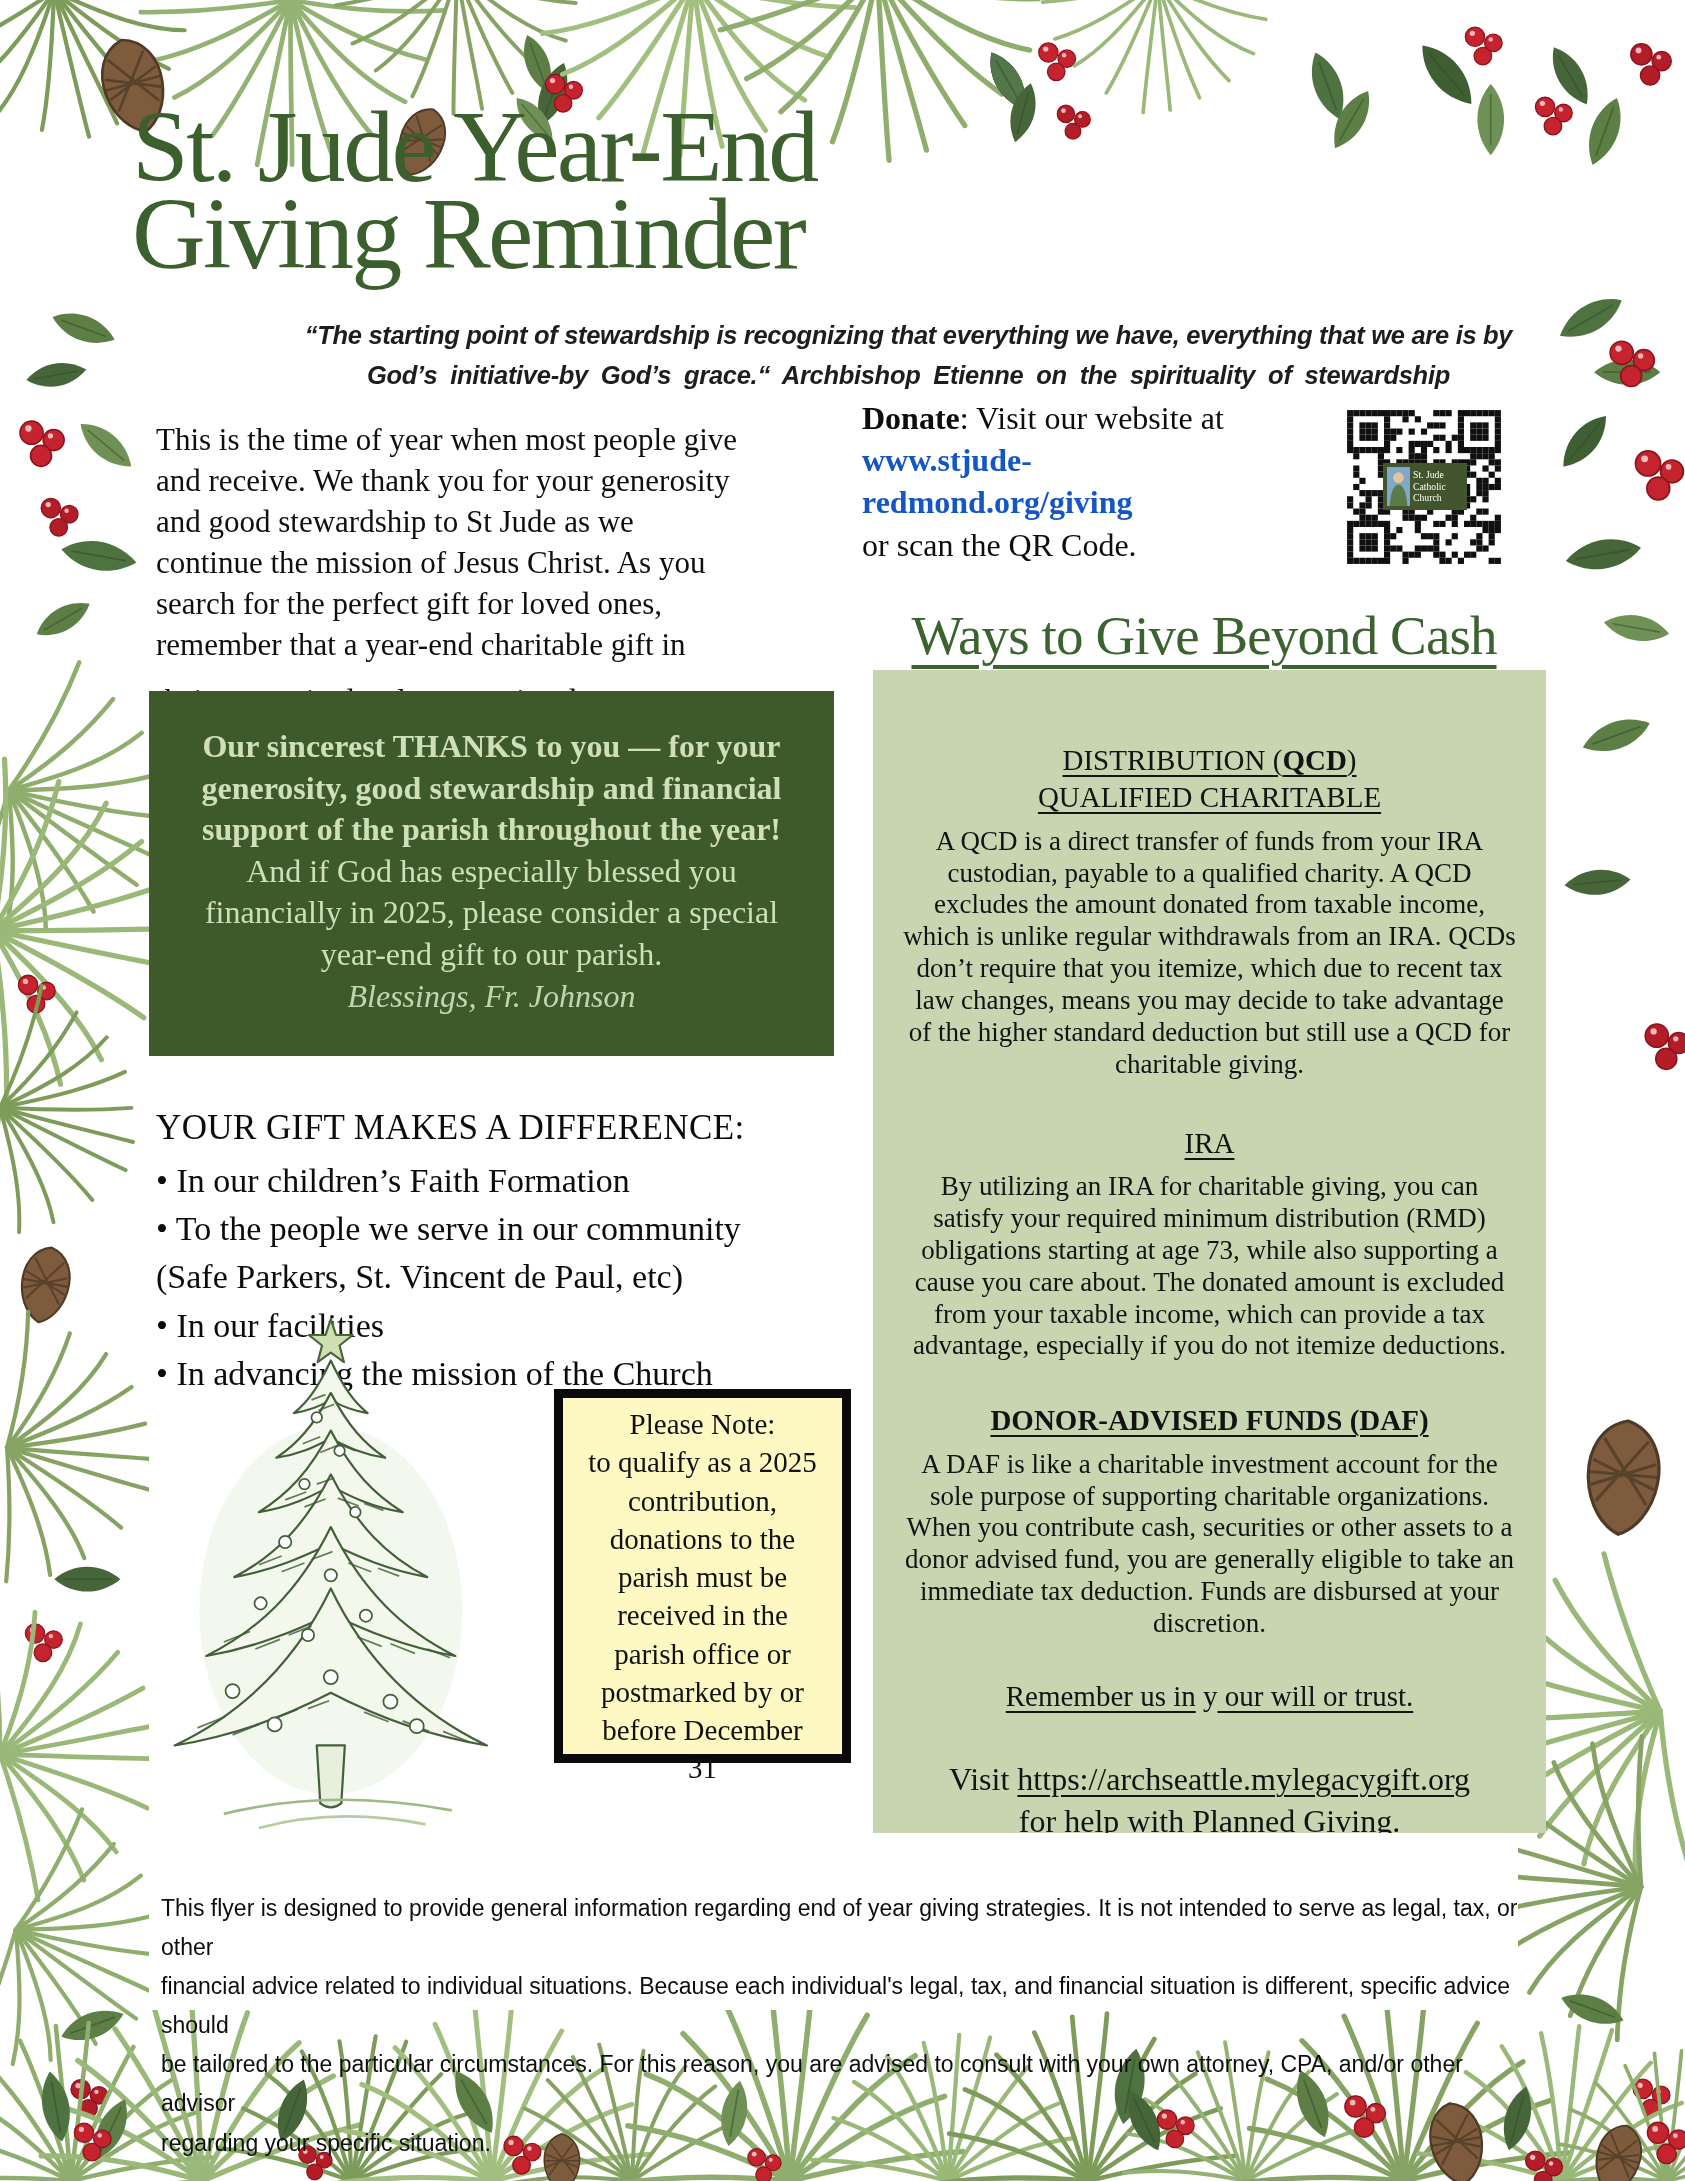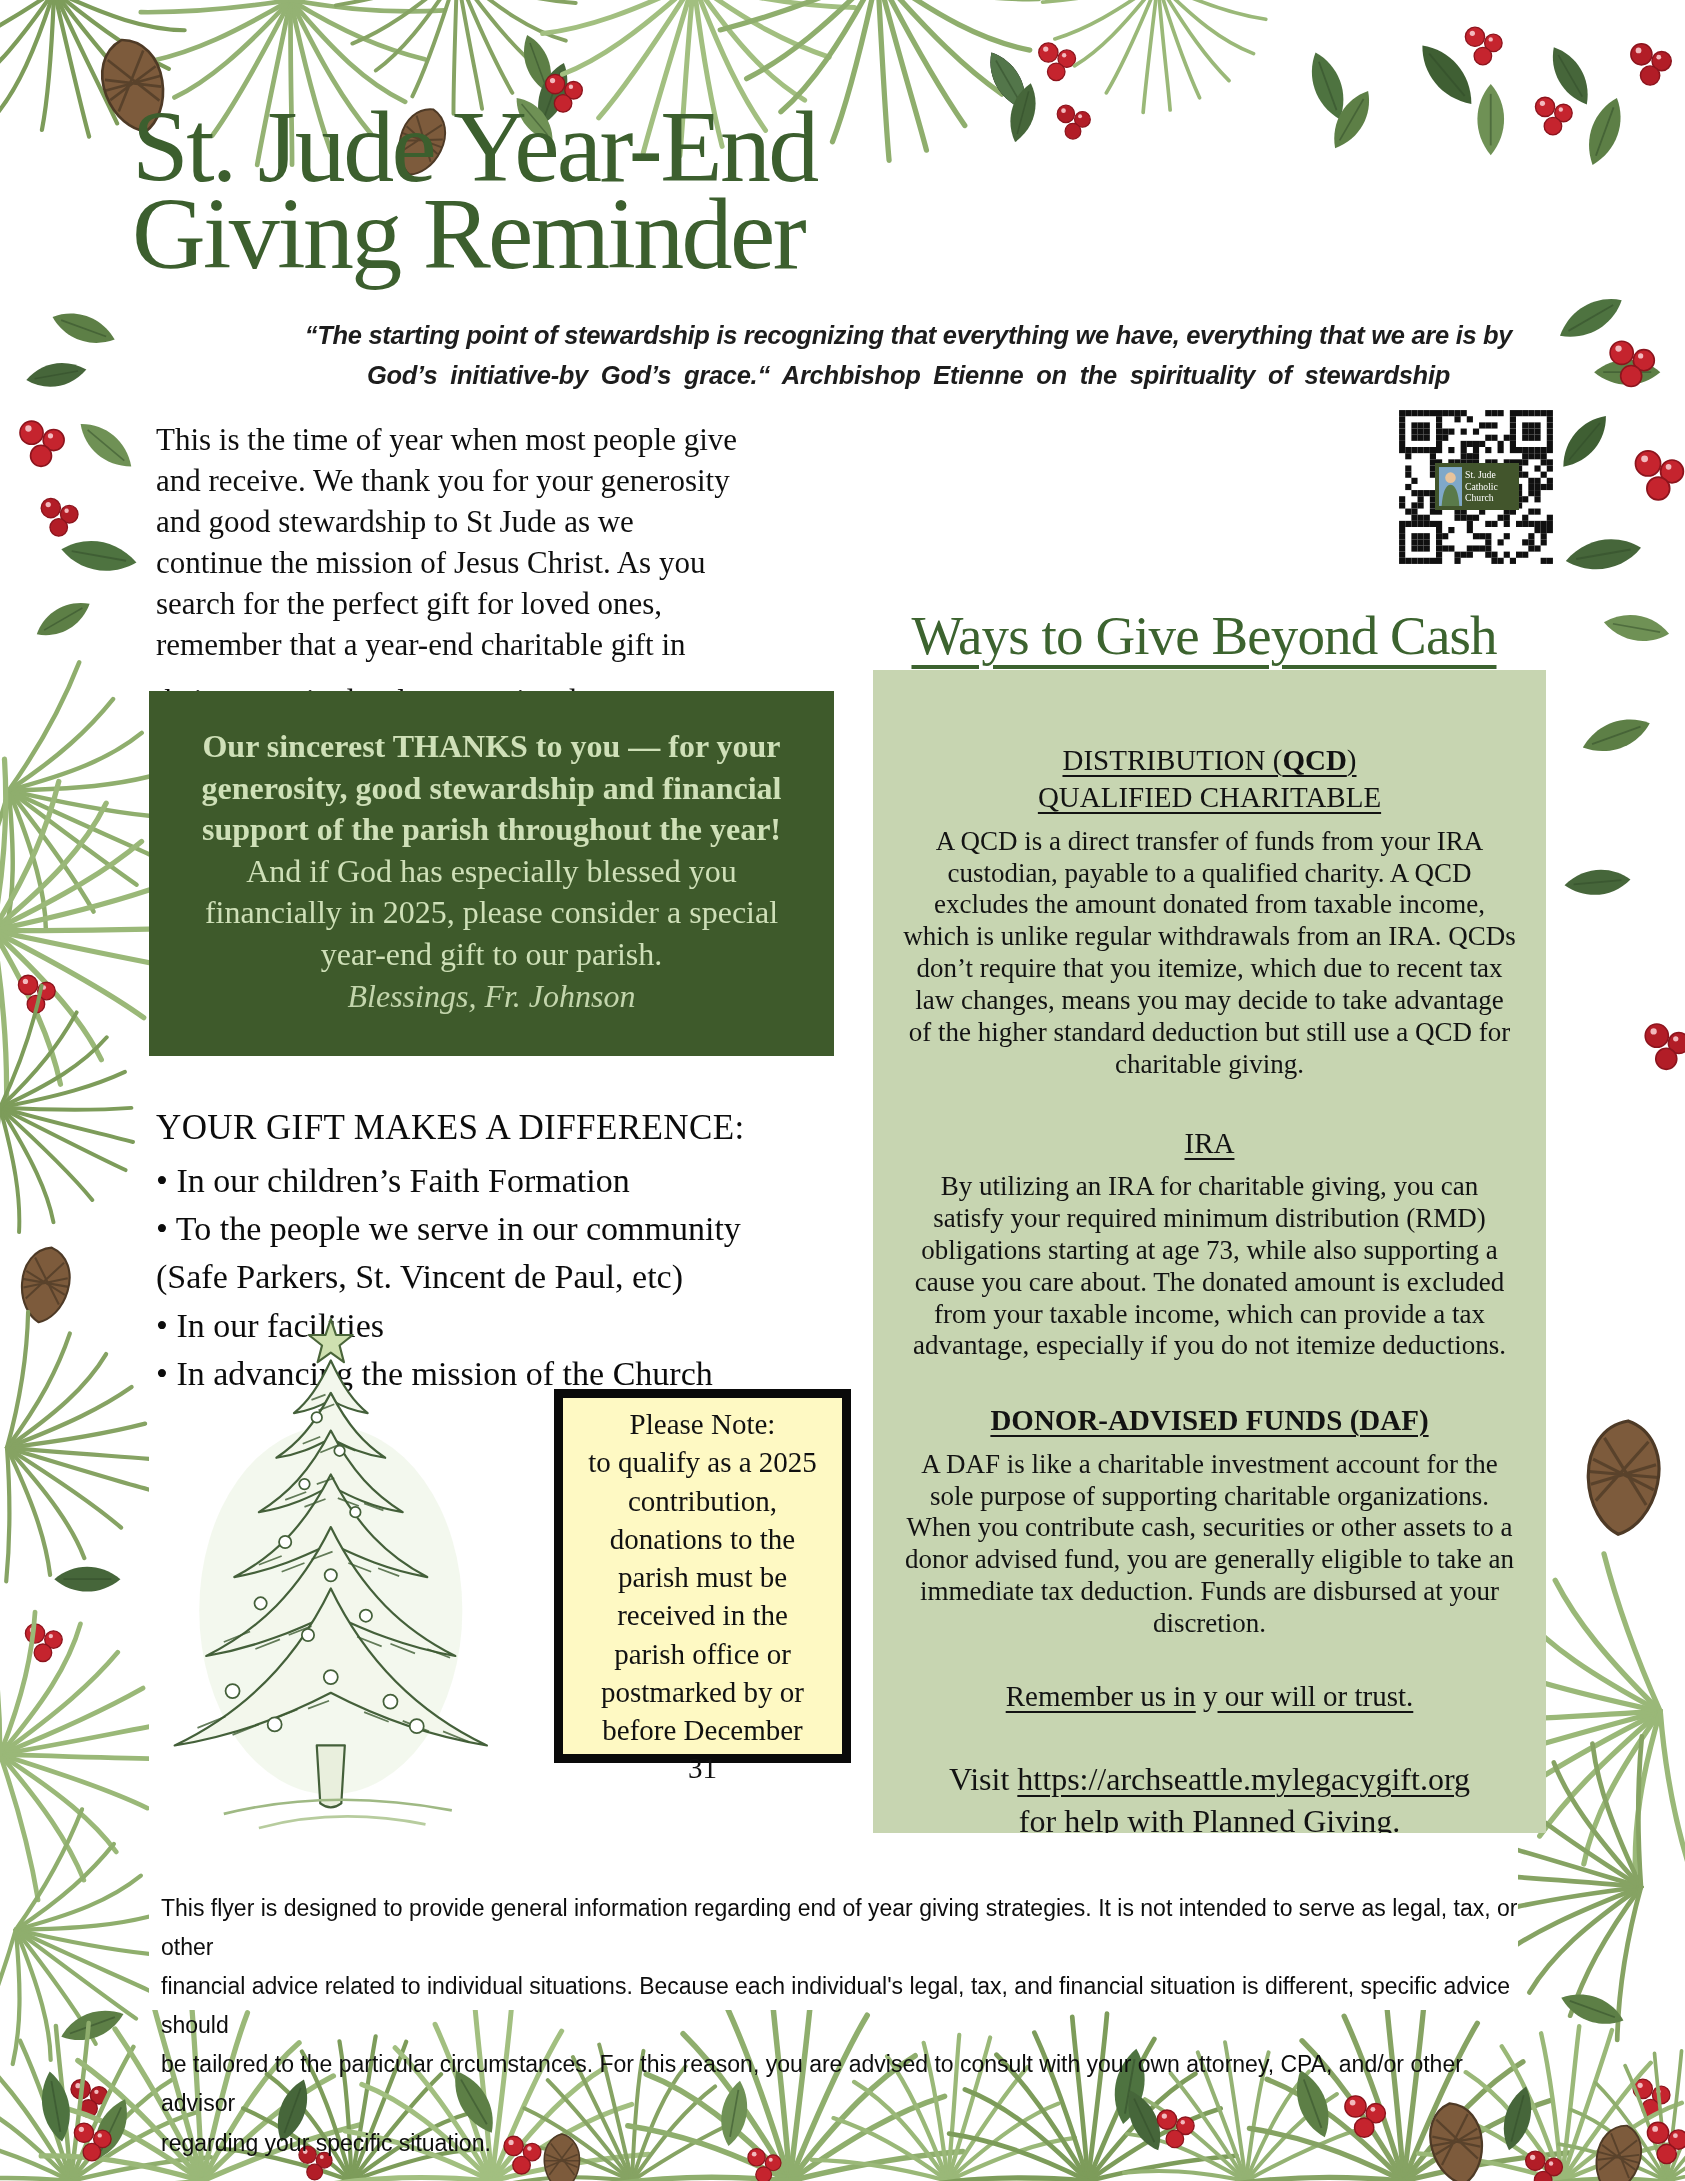--- a/index.html
+++ b/index.html
@@ -16,21 +16,21 @@
          font-size:25.5px;line-height:1.55;color:#1d1d1d;letter-spacing:-0.3px;}
   #quote .q2{word-spacing:6.1px;}
 
   
   #intro{left:156px;top:392px;width:711px;font-size:31px;line-height:1.32;color:#0f0f0f;margin-top:28px;}
   #intro .closing{margin-top:16px;word-spacing:4.4px;}
 
   
   #donate{left:862px;top:397px;width:509px;font-size:32px;line-height:1.32;color:#0d0d0d;}
   .blue-link{color:#1356c4;font-weight:bold;}
-  #qr{left:1396px;top:407px;width:160px;height:160px;background:#fff;}
+  #qr{left:1344px;top:407px;width:160px;height:160px;background:#fff;}
   #qr-logo{position:absolute;left:39px;top:56px;width:84px;height:47px;background:#42552c;
            display:flex;align-items:center;gap:3.5px;padding:3.5px;box-sizing:border-box;}
   #qr-logo .txt{color:#fff;font-size:9.7px;line-height:1.2;font-family:"Liberation Serif",serif;}
 
   
   #ways-heading{left:853px;top:604px;width:702px;text-align:center;font-size:55px;
                 color:#3c632f;letter-spacing:-0.9px;}
   #ways-heading span{text-decoration:underline;text-decoration-thickness:3.5px;text-underline-offset:10.5px;}
   #ways-panel{left:873px;top:670px;width:673px;height:1163px;background:#c7d5b1;
               text-align:center;color:#131313;box-sizing:border-box;padding:54px 30px 0 30px;overflow:hidden;}
@@ -217,20 +217,26 @@
   <div class="abs content" id="quote">
     <div class="q1">“The starting point of stewardship is recognizing that everything we have, everything that we are is by</div>
     <div class="q2">God’s initiative-by God’s grace.“ Archbishop Etienne on the spirituality of stewardship</div>
   </div>
 
   <div class="abs content" id="intro">
     <div>This is the time of year when most people give<br>and receive. We thank you for your generosity<br>and good stewardship to St Jude as we<br>continue the mission of Jesus Christ. As you<br>search for the perfect gift for loved ones,<br>remember that a year-end charitable gift in</div>
     <div class="closing">their cause is deeply appreciated.</div>
   </div>
 
+  <div class="abs content" id="donate">
+    <div><b>Donate</b><span>: Visit our website at</span></div>
+    <div class="blue-link">www.stjude-</div>
+    <div class="blue-link">redmond.org/giving</div>
+    <div>or scan the QR Code.</div>
+  </div>
 
   <div class="abs content" id="qr">
     <svg id="qr-svg" width="160" height="160" viewBox="0 0 182 182">
         <rect width="182" height="182" fill="#ffffff"></rect>
         <rect x="3.5" y="3.5" width="7" height="7" fill="#101010"></rect>
         <rect x="10.5" y="3.5" width="7" height="7" fill="#101010"></rect>
         <rect x="17.5" y="3.5" width="7" height="7" fill="#101010"></rect>
         <rect x="24.5" y="3.5" width="7" height="7" fill="#101010"></rect>
         <rect x="31.5" y="3.5" width="7" height="7" fill="#101010"></rect>
         <rect x="38.5" y="3.5" width="7" height="7" fill="#101010"></rect>

